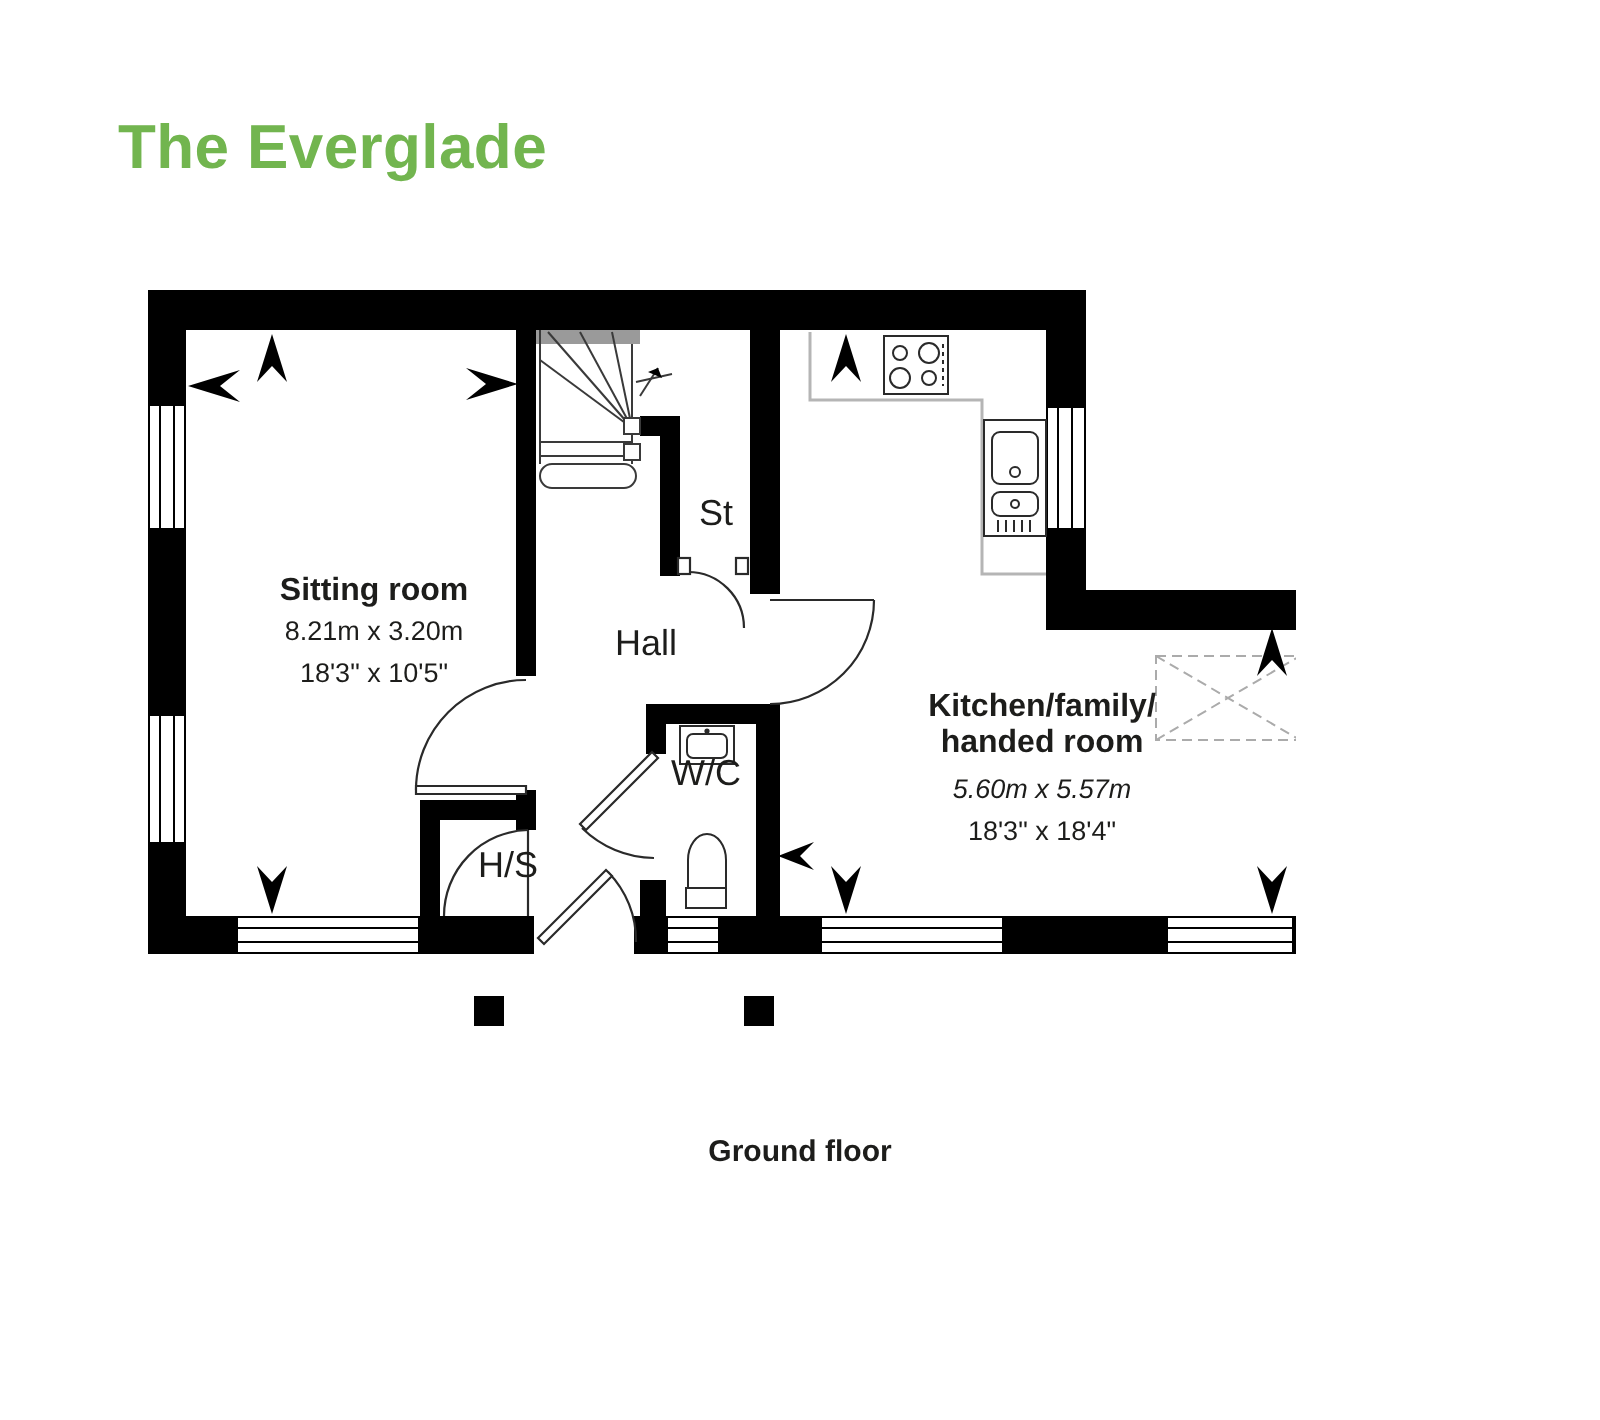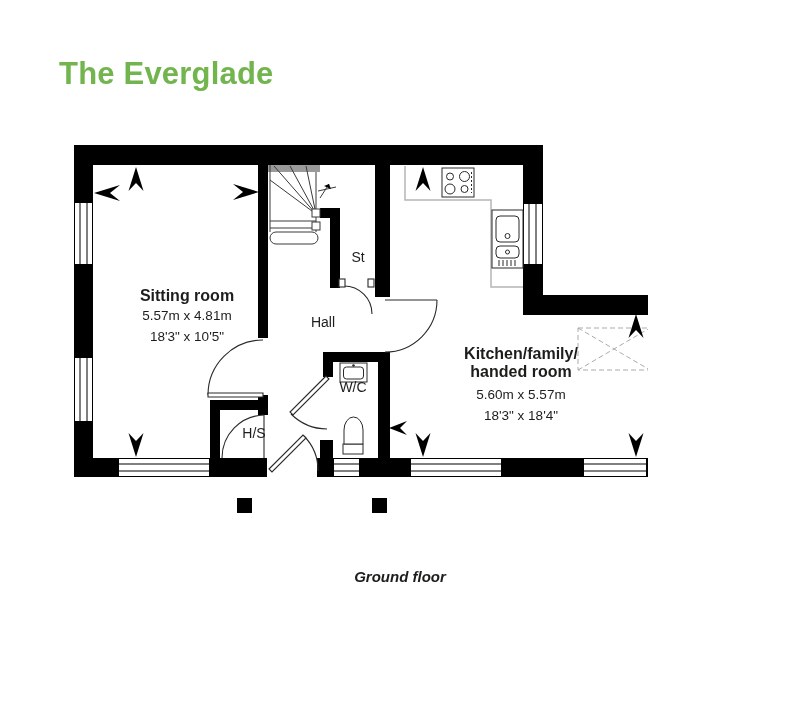--- a/index.html
+++ b/index.html
@@ -10,25 +10,25 @@
   }
   .plan-svg { position:absolute; left:0; top:0; }
   .title {
     position:absolute; left:59px; top:56px; font-size:31px; font-weight:700;
     letter-spacing:.2px; color:var(--accent-green); white-space:nowrap;
   }
   .room-block { position:absolute; transform:translate(-50%,0); text-align:center; white-space:nowrap; }
   .room-name { font-weight:700; font-size:16px; line-height:18px; }
   .room-dim  { font-weight:400; font-size:13.5px; line-height:21px; }
   .plan-label {
-    position:absolute; transform:translate(-50%,-50%); font-size:14px;
+    position:absolute; transform:translate(-50%,-50%); font-size:18px;
     white-space:nowrap; text-align:center;
   }
   .caption { position:absolute; left:400px; top:576px; transform:translate(-50%,-50%);
-    font-size:15px; font-weight:700; white-space:nowrap;font-style:italic; }
+    font-size:15px; font-weight:700; white-space:nowrap; }
   .footnote { position:absolute; left:57px; top:633px; font-size:15.5px; white-space:nowrap; }
 </style>
 </head>
 <body>
 
 <div class="canvas">
 
   <div class="title">The Everglade</div>
 
   <svg class="plan-svg" width="800" height="710" viewBox="0 0 800 710">
@@ -208,28 +208,28 @@
     </g>
 
     <g fill="#000">
       <rect x="237" y="498" width="15" height="15"></rect>
       <rect x="372" y="498" width="15" height="15"></rect>
     </g>
   </svg>
 
   <div class="room-block" style="left:187px; top:287px;">
     <div class="room-name">Sitting room</div>
-    <div class="room-dim">5.57m x 4.81m</div>
+    <div class="room-dim">8.21m x 3.20m</div>
     <div class="room-dim">18'3" x 10'5"</div>
   </div>
 
   <div class="room-block" style="left:521px; top:345px;">
     <div class="room-name">Kitchen/family/</div>
     <div class="room-name">handed room</div>
-    <div class="room-dim" style="margin-top:3px;">5.60m x 5.57m</div>
+    <div class="room-dim" style="margin-top:3px;font-style:italic;">5.60m x 5.57m</div>
     <div class="room-dim">18'3" x 18'4"</div>
   </div>
 
   <div class="plan-label" style="left:323px; top:322px;text-align:center;">Hall</div>
   <div class="plan-label" style="left:358px; top:257px;">St</div>
   <div class="plan-label" style="left:353px; top:387px;">W/C</div>
   <div class="plan-label" style="left:254px; top:433px;">H/S</div>
 
   <div class="caption">Ground floor</div>
 </div>

